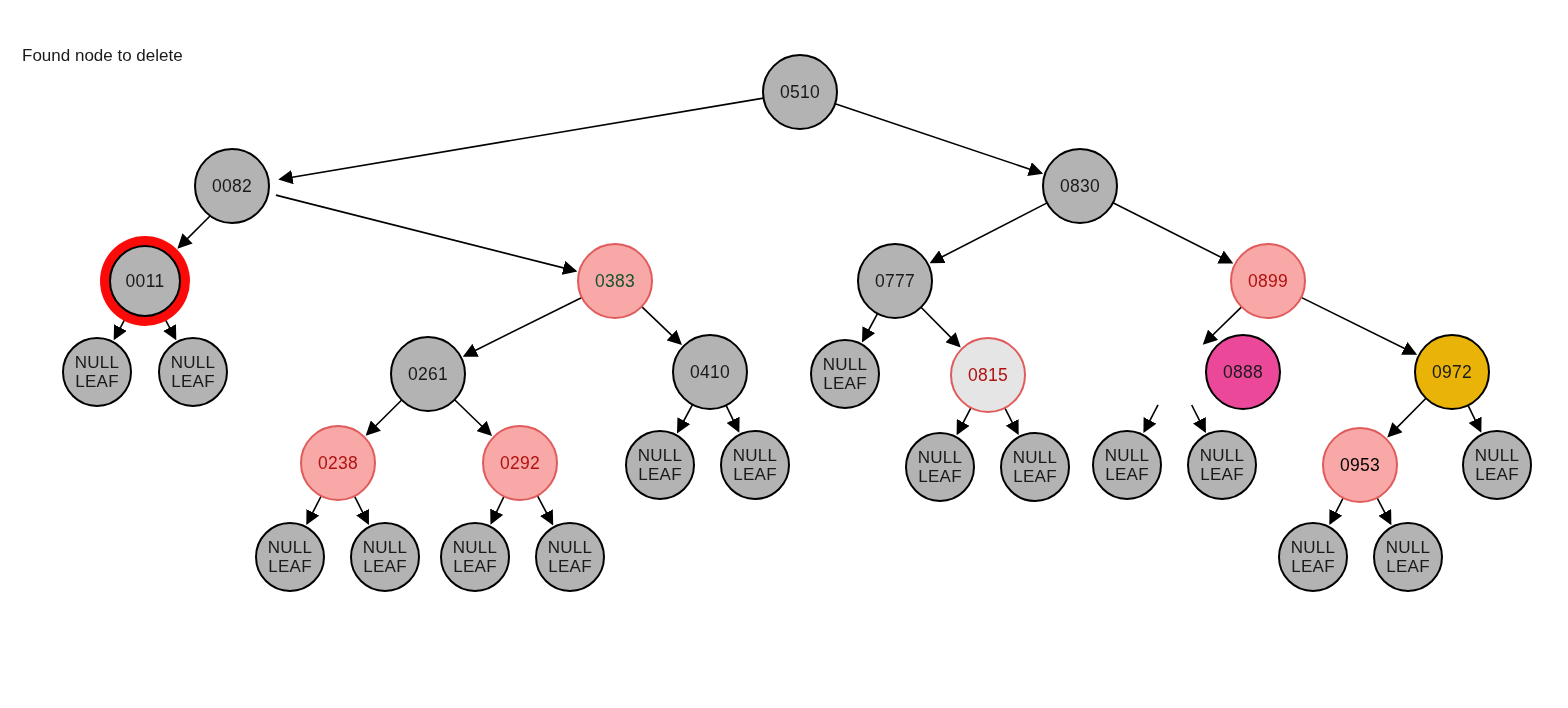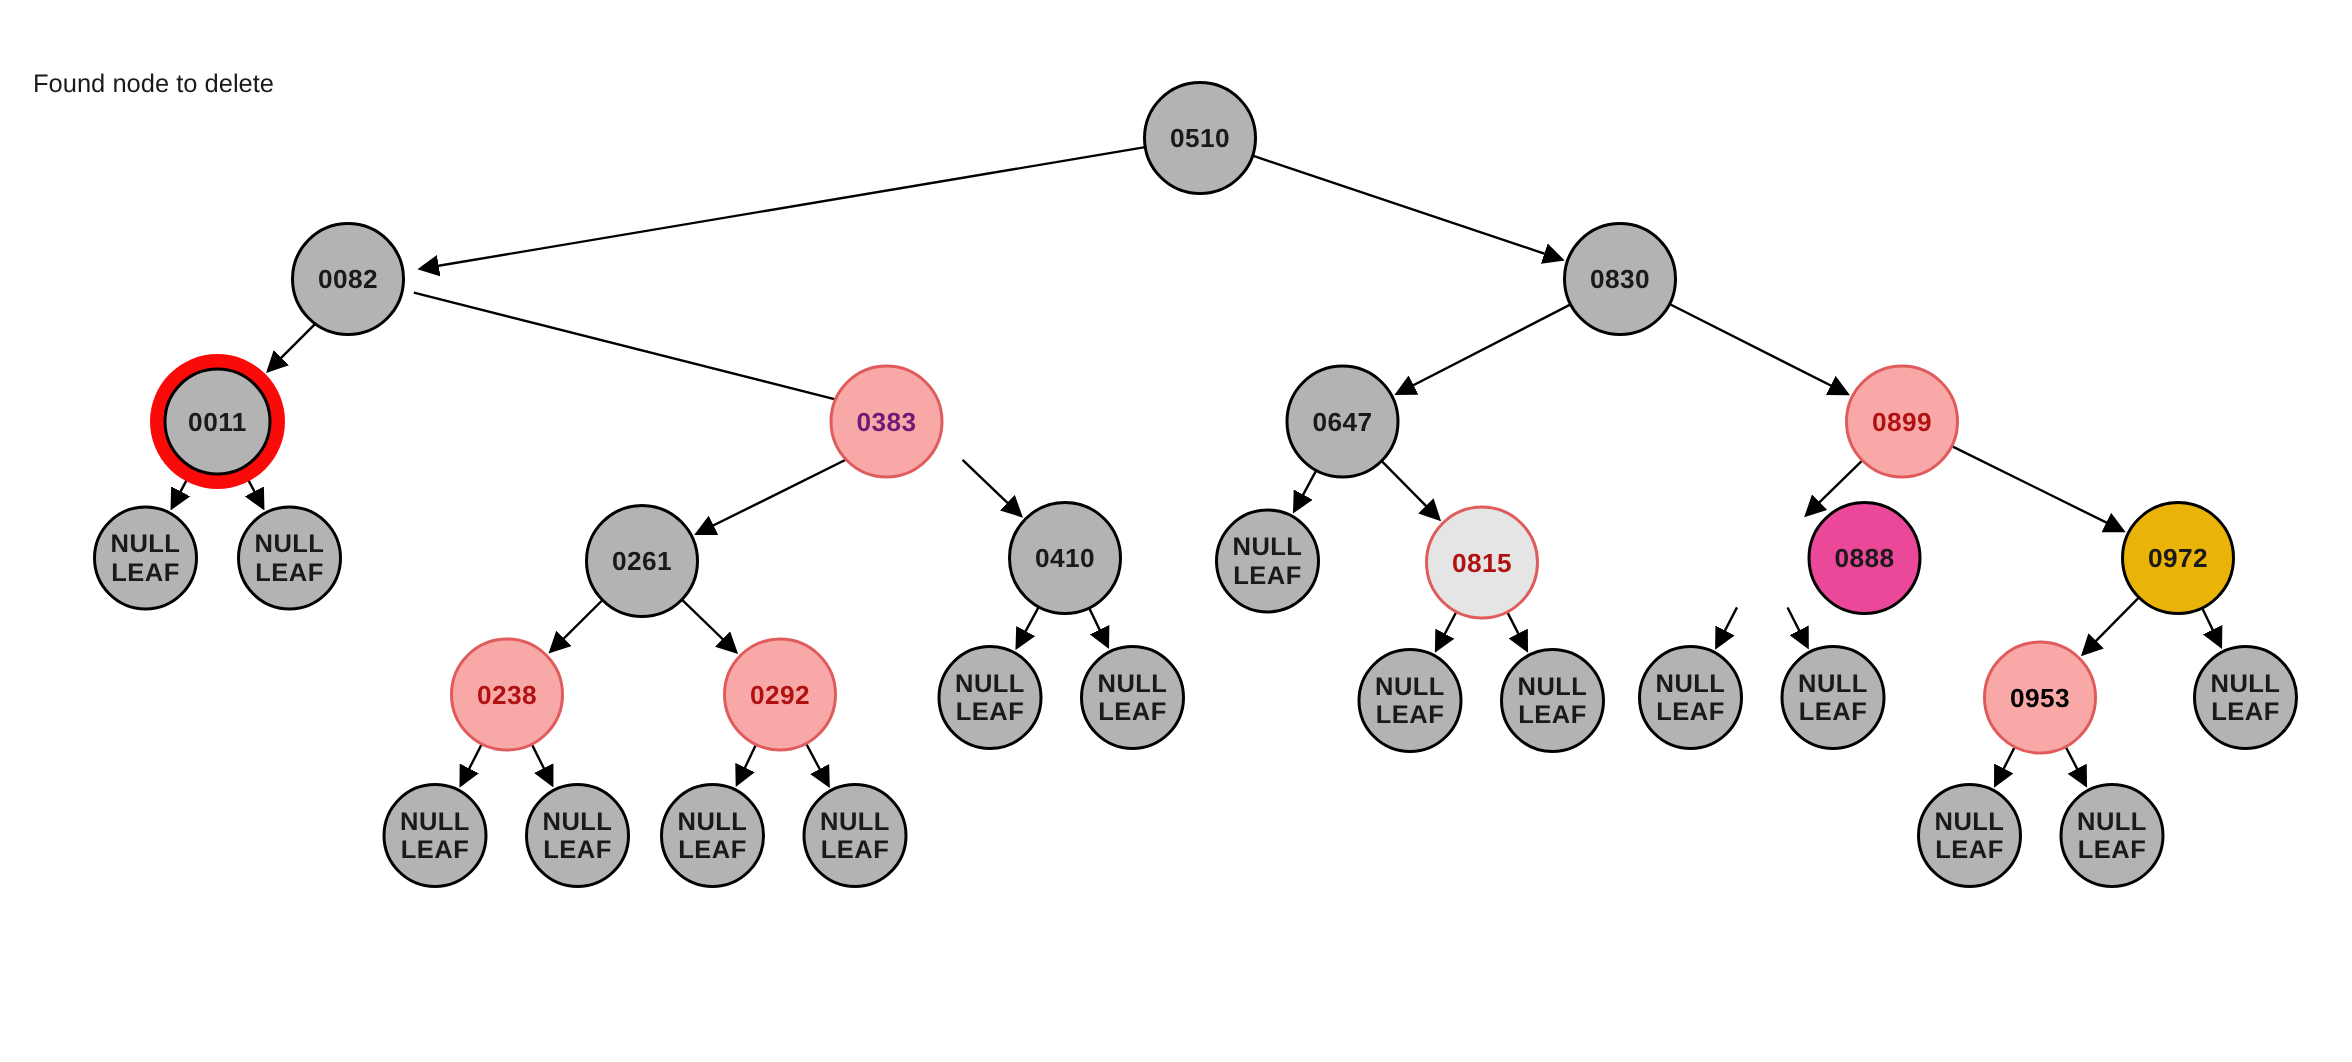--- a/index.html
+++ b/index.html
@@ -34,21 +34,20 @@
     box-sizing: border-box;
     display: flex;
     flex-direction: column;
     align-items: center;
     justify-content: center;
     text-align: left;
     font-size: 17.5px;
     line-height: 19px;
     color: #1a1a1a;
     letter-spacing: 0.3px;
-    font-weight: bold;
   }
   .tree-node.nil { font-size: 17px; }
   #caption {
     position: absolute;
     left: 0;
     top: 646px;
     width: 1568px;
     text-align: center;
     font-size: 22px;
     color: #000000;
@@ -111,25 +110,25 @@
       </div>
       <div class="tree-node" style="left: 194px; top: 148px; width: 76px; height: 76px; background: rgb(179, 179, 179); border-color: rgb(0, 0, 0); color: rgb(26, 26, 26);">
         <span>0082</span>
       </div>
       <div class="tree-node" style="left: 1042px; top: 148px; width: 76px; height: 76px; background: rgb(179, 179, 179); border-color: rgb(0, 0, 0); color: rgb(26, 26, 26);">
         <span>0830</span>
       </div>
       <div class="tree-node" style="left: 109px; top: 245px; width: 72px; height: 72px; background: rgb(179, 179, 179); border-color: rgb(0, 0, 0); color: rgb(26, 26, 26); box-shadow: rgb(251, 10, 10) 0px 0px 0px 9px;">
         <span>0011</span>
       </div>
-      <div class="tree-node" style="left: 553px; top: 243px; width: 76px; height: 76px; background: rgb(249, 168, 168); border-color: rgb(224, 92, 92); color: #701a75;">
+      <div class="tree-node" style="left: 577px; top: 243px; width: 76px; height: 76px; background: rgb(249, 168, 168); border-color: rgb(224, 92, 92); color: #14532d;">
         <span>0383</span>
       </div>
       <div class="tree-node" style="left: 857px; top: 243px; width: 76px; height: 76px; background: rgb(179, 179, 179); border-color: rgb(0, 0, 0); color: rgb(26, 26, 26);">
-        <span>0647</span>
+        <span>0777</span>
       </div>
       <div class="tree-node" style="left: 1230px; top: 243px; width: 76px; height: 76px; background: rgb(249, 168, 168); border-color: rgb(224, 92, 92); color: rgb(176, 17, 17);">
         <span>0899</span>
       </div>
       <div class="tree-node nil" style="left: 62px; top: 337px; width: 70px; height: 70px; background: rgb(179, 179, 179); border-color: rgb(0, 0, 0); color: rgb(26, 26, 26);">
         <span>NULL</span>
         <span>LEAF</span>
       </div>
       <div class="tree-node nil" style="left: 158px; top: 337px; width: 70px; height: 70px; background: rgb(179, 179, 179); border-color: rgb(0, 0, 0); color: rgb(26, 26, 26);">
         <span>NULL</span>

